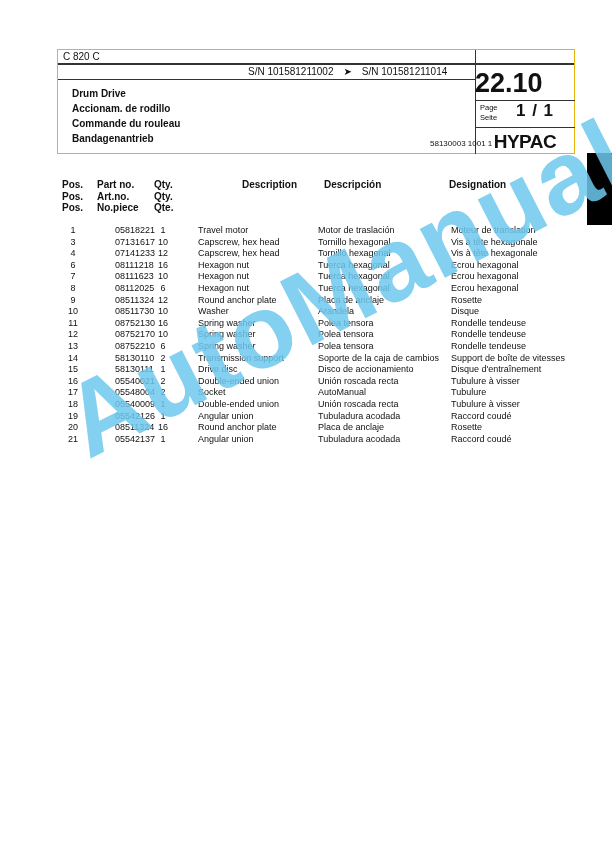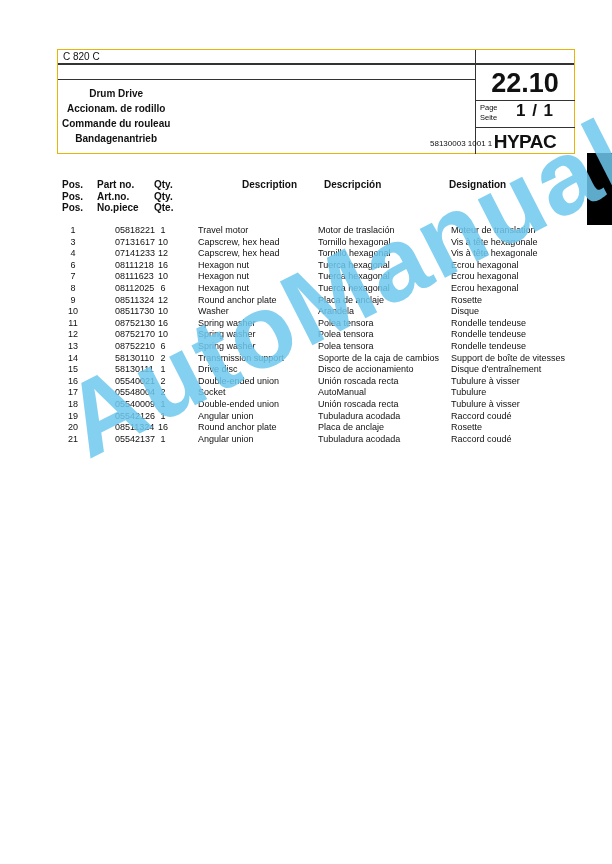--- a/index.html
+++ b/index.html
@@ -12,23 +12,23 @@
     border:1px solid #eab308; box-sizing:border-box;
   }
   .hdr-vline { position:absolute; left:417px; top:0; width:1px; height:104px; background:#333; }
   .hdr-hline1 { position:absolute; left:0; top:13px; width:516px; height:2px; background:#333; }
   .hdr-hline-sn { position:absolute; left:0; top:29px; width:417px; height:1px; background:#333; }
   .hdr-hline-r1 { position:absolute; left:417px; top:50px; width:100px; height:1px; background:#333; }
   .hdr-hline-r2 { position:absolute; left:417px; top:77px; width:100px; height:1px; background:#333; }
   .model { position:absolute; left:5px; top:1px; font-size:10px; }
   .sn { position:absolute; left:190px; top:16px; font-size:10px; white-space:nowrap; }
   .sn .arrow { display:inline-block; margin:0 10px 0 10px; font-size:10px; }
-  .titles { position:absolute; left:4px; top:36px; font-size:10px; font-weight:bold; line-height:15px;text-align:center; }
+  .titles { position:absolute; left:14px; top:36px; font-size:10px; font-weight:bold; line-height:15px; }
   .docno { position:absolute; left:340px; top:89px; font-size:8px;margin-left:32px; }
-  .sect { position:absolute; left:417px; top:14px; width:100px; height:36px; text-align:center;
+  .sect { position:absolute; left:417px; top:14px; width:100px; height:36px; 
           font-size:27px; font-weight:bold; line-height:38px; letter-spacing:0px; }
   .pglbl { position:absolute; left:422px; top:53px; font-size:7.5px; line-height:10px; }
   .pgnum { position:absolute; left:458px; top:51px; font-size:17px; font-weight:bold; letter-spacing:1px; }
   .brand { position:absolute; left:417px; top:78px; width:100px; height:26px; text-align:center;
            font-size:19px; font-weight:700; line-height:27px; letter-spacing:-0.5px; }
   .side-tab { position:absolute; left:587px; top:153px; width:25px; height:72px; background:#000; }
   .colhdr { position:absolute; top:171px; font-size:10px; font-weight:bold; line-height:11.5px;margin-top:8px; }
   .rows { position:absolute; top:225px; left:0; width:612px; }
   .row { position:relative; height:11.6px; font-size:9px; line-height:11.6px; white-space:nowrap; }
   .row span { position:absolute; }
@@ -49,20 +49,23 @@
 <body>
 
 <div class="hdr-box">
   <div class="hdr-vline"></div>
   <div class="hdr-hline1"></div>
   <div class="hdr-hline-sn"></div>
   <div class="hdr-hline-r1"></div>
   <div class="hdr-hline-r2"></div>
 
   <div class="model">C 820 C</div>
+  <div class="sn">
+    <span>S/N 101581211002</span><span class="arrow">➤</span><span>S/N 101581211014</span>
+  </div>
   <div class="titles">
     <div>Drum Drive</div>
     <div>Accionam. de rodillo</div>
     <div>Commande du rouleau</div>
     <div>Bandagenantrieb</div>
   </div>
   <div class="docno">58130003 1001 1</div>
 
   <div class="sect">22.10</div>
   <div class="pglbl">

